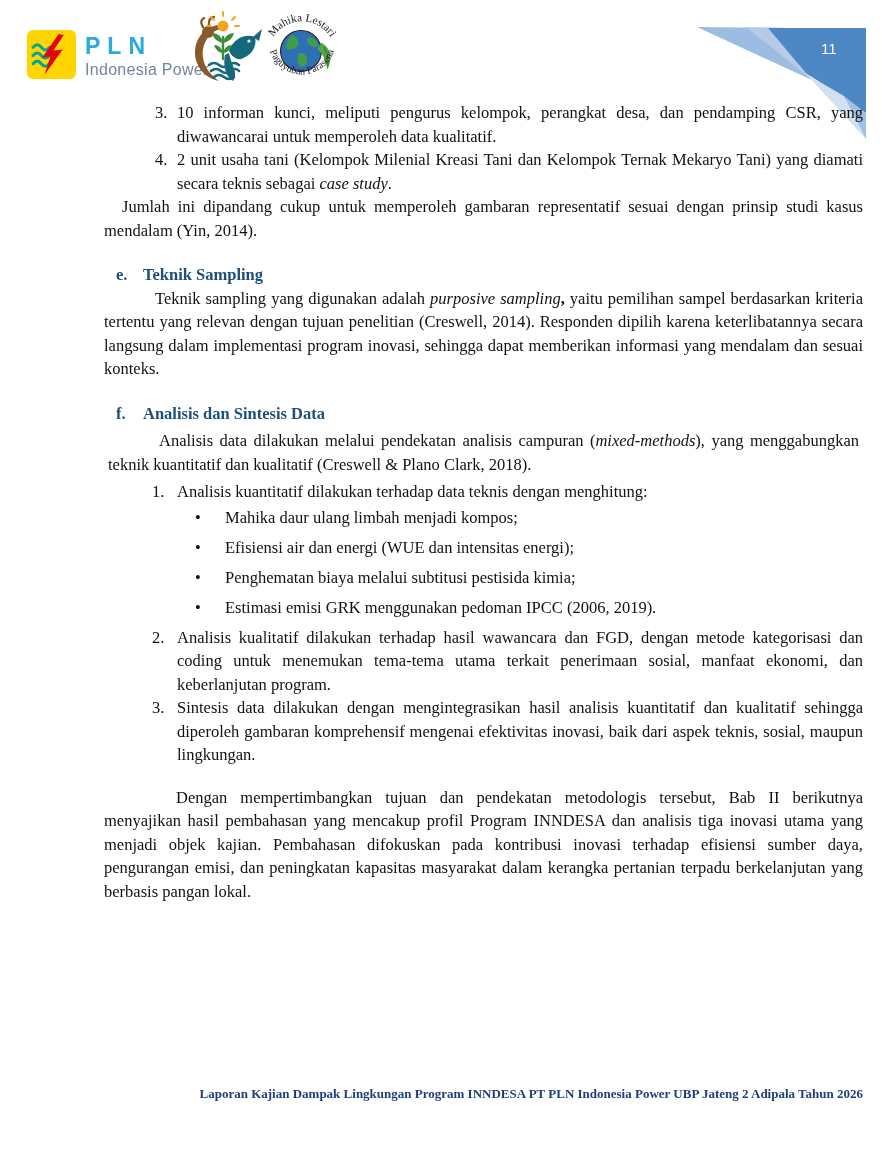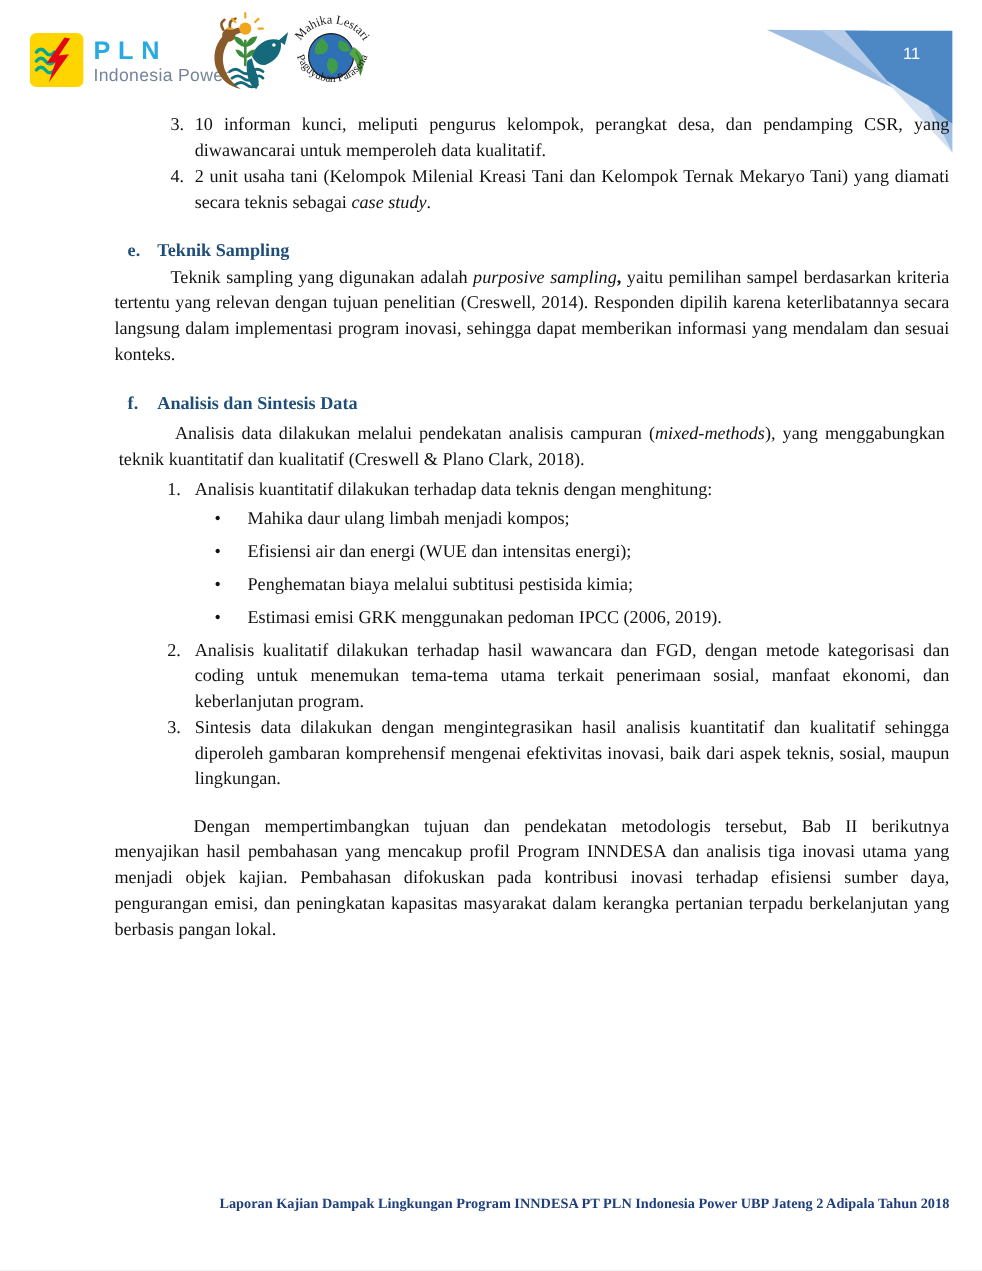--- a/index.html
+++ b/index.html
@@ -135,20 +135,21 @@
       <div class="li-row">
         <span class="num">3.</span>
         <span class="jt"><span>10 informan kunci, meliputi pengurus kelompok, perangkat desa, dan pendamping CSR, yang diwawancarai untuk memperoleh data kualitatif.</span></span>
       </div>
       <div class="li-row">
         <span class="num">4.</span>
         <span class="jt"><span>2 unit usaha tani (Kelompok Milenial Kreasi Tani dan Kelompok Ternak Mekaryo Tani) yang diamati secara teknis sebagai </span><span style="font-style: italic;">case study</span><span>.</span></span>
       </div>
     </div>
 
+    <p class="after-list-para jt" style="margin:0;">Jumlah ini dipandang cukup untuk memperoleh gambaran representatif sesuai dengan prinsip studi kasus mendalam (Yin, 2014).</p>
 
     <h3 class="section-heading" style="font-size:inherit;">
       <span class="letter">e.</span><span>Teknik Sampling</span>
     </h3>
     <p class="section-para jt" style="margin:0;"><span>Teknik sampling yang digunakan adalah </span><span style="font-style: italic;">purposive sampling</span><span style="font-weight: bold;">,</span><span> yaitu pemilihan sampel berdasarkan kriteria tertentu yang relevan dengan tujuan penelitian (Creswell, 2014). Responden dipilih karena keterlibatannya secara langsung dalam implementasi program inovasi, sehingga dapat memberikan informasi yang mendalam dan sesuai konteks.</span></p>
 
     <h3 class="section-heading" style="font-size:inherit;">
       <span class="letter">f.</span><span>Analisis dan Sintesis Data</span>
     </h3>
     <p class="section-para jt" style="margin:4px;"><span>Analisis data dilakukan melalui pendekatan analisis campuran (</span><span style="font-style: italic;">mixed-methods</span><span>), yang menggabungkan teknik kuantitatif dan kualitatif (Creswell &amp; Plano Clark, 2018).</span></p>
@@ -184,15 +185,15 @@
       </div>
       <div class="li-row">
         <span class="num">3.</span>
         <span class="jt"><span>Sintesis data dilakukan dengan mengintegrasikan hasil analisis kuantitatif dan kualitatif sehingga diperoleh gambaran komprehensif mengenai efektivitas inovasi, baik dari aspek teknis, sosial, maupun lingkungan.</span></span>
       </div>
     </div>
 
     <p class="closing-para jt" style="margin-bottom:0;">Dengan mempertimbangkan tujuan dan pendekatan metodologis tersebut, Bab II berikutnya menyajikan hasil pembahasan yang mencakup profil Program INNDESA dan analisis tiga inovasi utama yang menjadi objek kajian. Pembahasan difokuskan pada kontribusi inovasi terhadap efisiensi sumber daya, pengurangan emisi, dan peningkatan kapasitas masyarakat dalam kerangka pertanian terpadu berkelanjutan yang berbasis pangan lokal.</p>
   </div>
 
-  <div class="footer">Laporan Kajian Dampak Lingkungan Program INNDESA PT PLN Indonesia Power UBP Jateng 2 Adipala Tahun 2018</div>
+  <div class="footer">Laporan Kajian Dampak Lingkungan Program INNDESA PT PLN Indonesia Power UBP Jateng 2 Adipala Tahun 2026</div>
 
 </div>
 
 </body></html>

